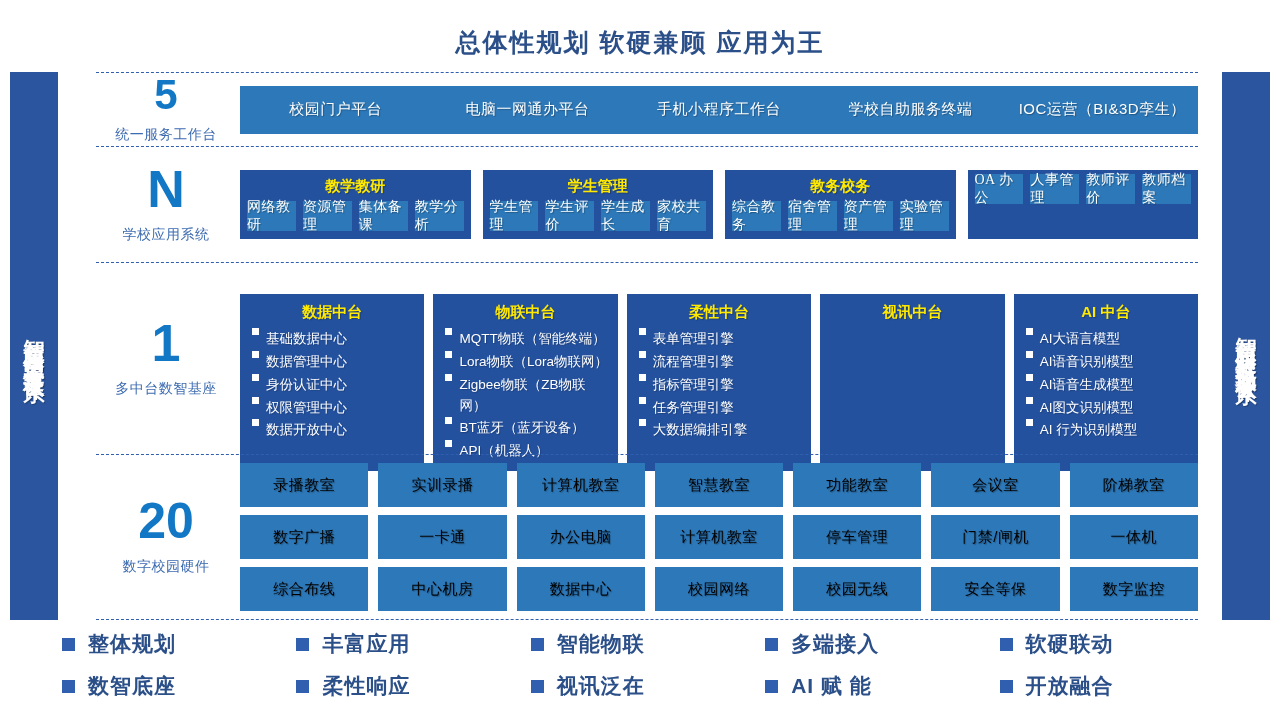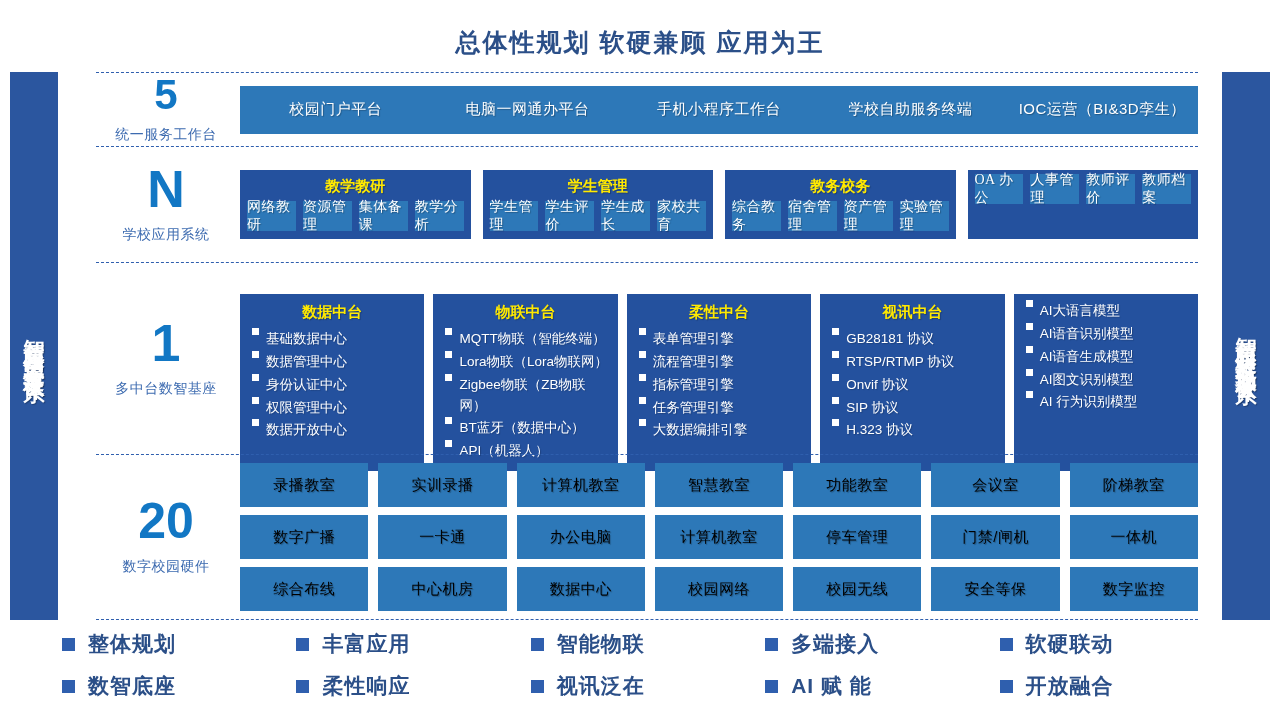--- a/index.html
+++ b/index.html
@@ -277,21 +277,21 @@
             <li>
                 <span class="bullet-sq"></span>
                 <span>Lora物联（Lora物联网）</span>
               </li>
             <li>
                 <span class="bullet-sq"></span>
                 <span>Zigbee物联（ZB物联网）</span>
               </li>
             <li>
                 <span class="bullet-sq"></span>
-                <span>BT蓝牙（数据中心）</span>
+                <span>BT蓝牙（蓝牙设备）</span>
               </li>
             <li>
                 <span class="bullet-sq"></span>
                 <span>API（机器人）</span>
               </li>
           </ul>
         </div>
 
         <div class="pcard">
           <div class="grp-title">柔性中台</div>
@@ -314,45 +314,24 @@
               </li>
             <li>
                 <span class="bullet-sq"></span>
                 <span>大数据编排引擎</span>
               </li>
           </ul>
         </div>
 
         <div class="pcard">
           <div class="grp-title">视讯中台</div>
-          <ul class="plist">
-            <li>
-                <span class="bullet-sq"></span>
-                <span>GB28181 协议</span>
-              </li>
-            <li>
-                <span class="bullet-sq"></span>
-                <span>RTSP/RTMP 协议</span>
-              </li>
-            <li>
-                <span class="bullet-sq"></span>
-                <span>Onvif 协议</span>
-              </li>
-            <li>
-                <span class="bullet-sq"></span>
-                <span>SIP 协议</span>
-              </li>
-            <li>
-                <span class="bullet-sq"></span>
-                <span>H.323 协议</span>
-              </li>
-          </ul>
         </div>
 
         <div class="pcard">
+          <div class="grp-title">AI 中台</div>
           <ul class="plist">
             <li>
                 <span class="bullet-sq"></span>
                 <span>AI大语言模型</span>
               </li>
             <li>
                 <span class="bullet-sq"></span>
                 <span>AI语音识别模型</span>
               </li>
             <li>

